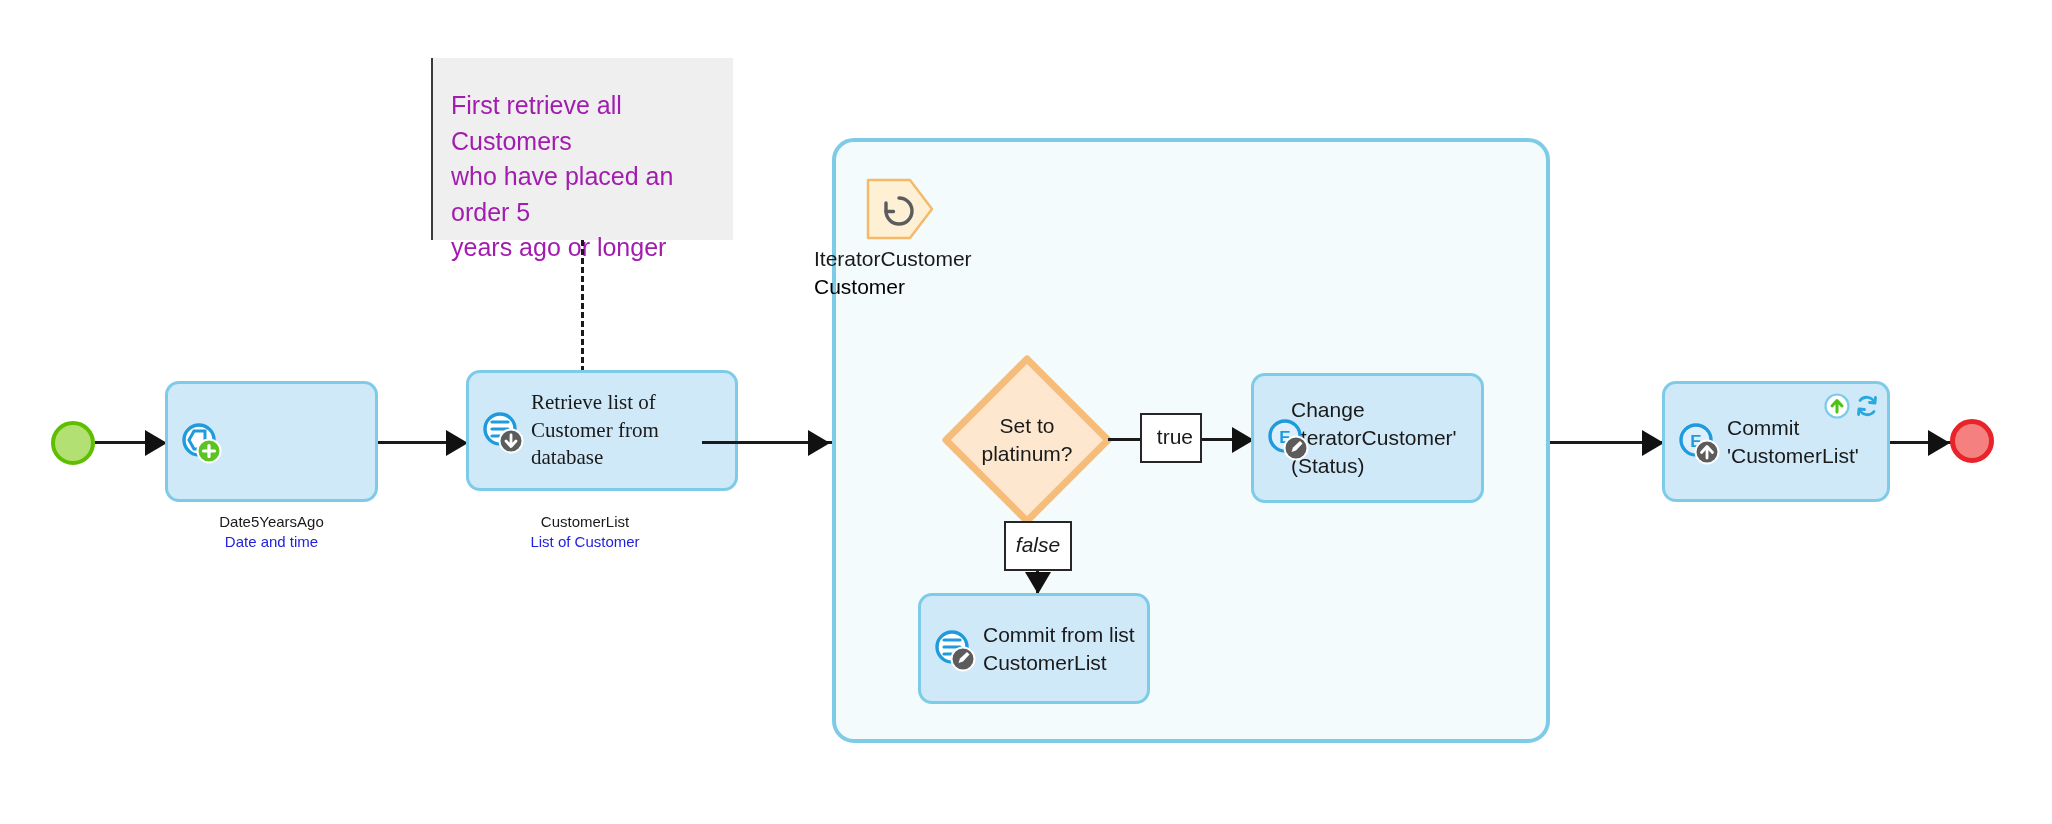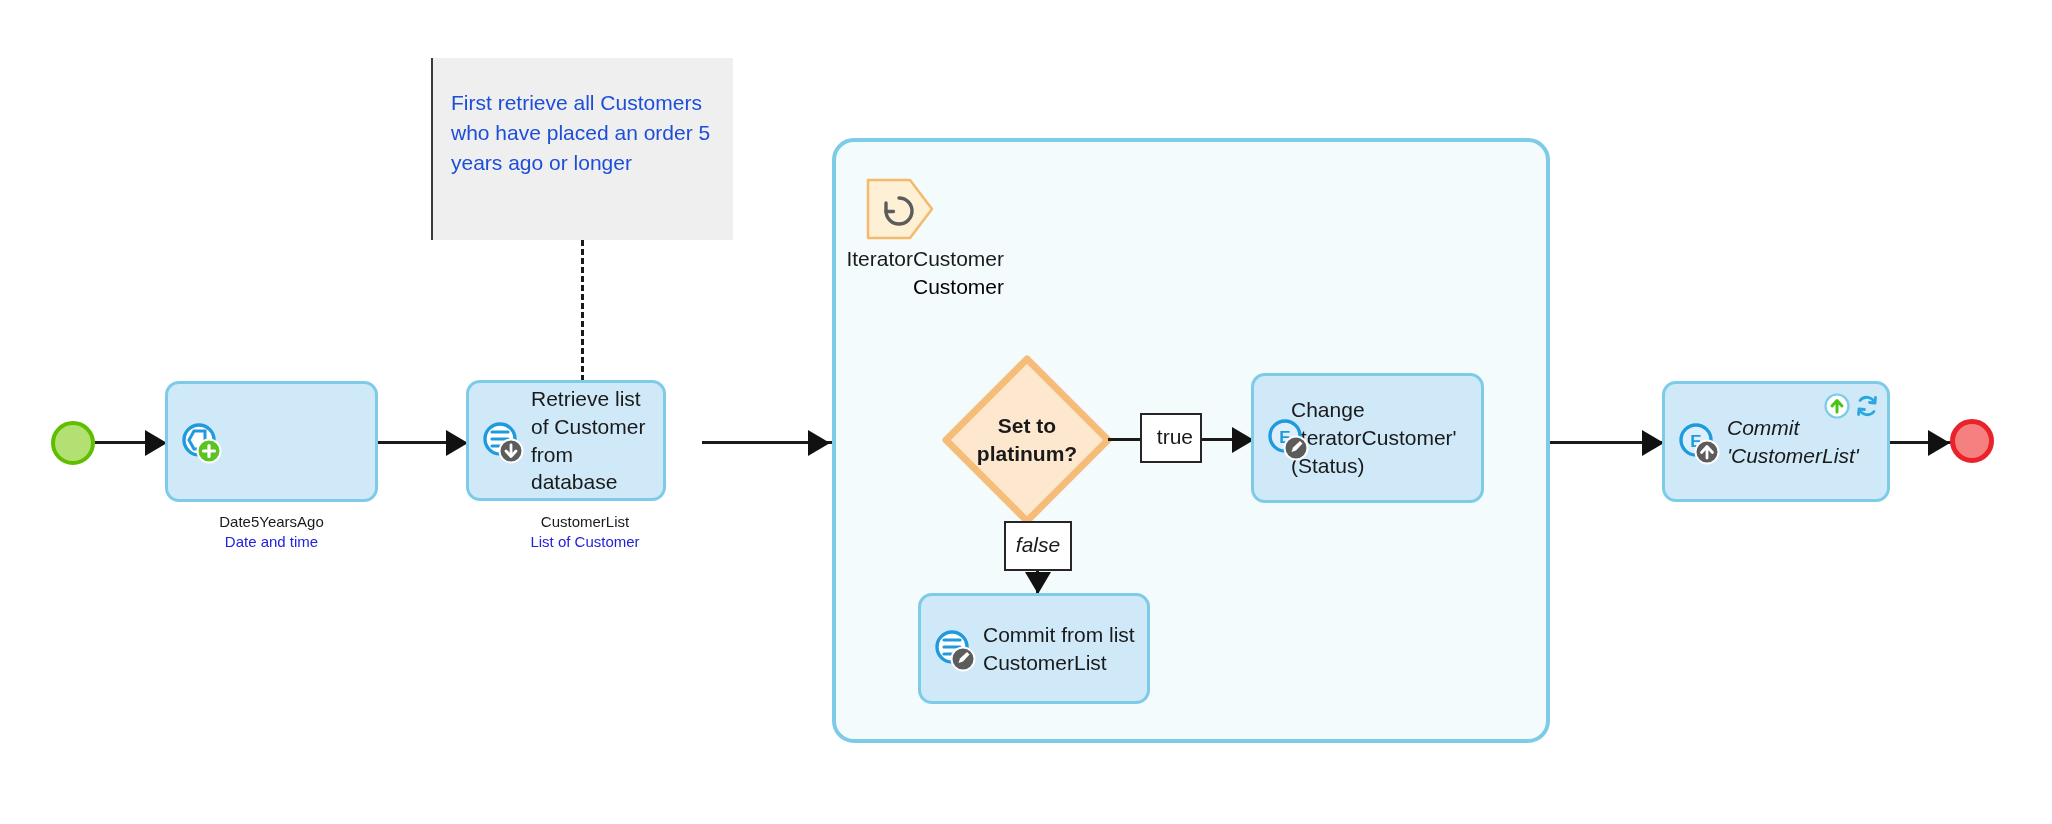--- a/index.html
+++ b/index.html
@@ -73,21 +73,21 @@
   }
   .loop-caption {
     font-size: 21px;
     line-height: 1.34;
   }
   .loop-caption .cap-name { color: #1a1a1a; display: block; }
   .loop-caption .cap-type { color: #000000; display: block; }
 
   
   .decision-wrap {
-    width: 170px; height: 170px; font-weight: bold;
+    width: 170px; height: 170px;
   }
   .decision-text {
     position: absolute;
     left: 0; top: 0; width: 170px; height: 170px;
     display: flex; align-items: center; justify-content: center;
     text-align: center;
     font-size: 21px;
     color: #1a1a1a;
     line-height: 1.32;
   }
@@ -102,22 +102,22 @@
     display: flex;
     align-items: center;
     justify-content: center;
     padding: 1px 7px 3px 7px;
   }
 
   
   .annotation {
     box-sizing: border-box;
     background: #efefef;
-    font-size: 21px;
-    color: #1d4ed8;
+    font-size: 25px;
+    color: #a21caf;
     line-height: 1.42;
     padding: 30px 22px 2px 18px;
   }
   .annotation-bracket {
     position: absolute;
     box-sizing: border-box;
     border-left: 3px solid #3a3a3a;
     border-top: 3px solid #3a3a3a;
     border-bottom: 3px solid #3a3a3a;
   }
@@ -174,21 +174,21 @@
   </div>
 
   <div class="abs caption" style="left:145px; top:512px; width:253px;">
     <span class="cap-name">Date5YearsAgo</span>
     <span class="cap-type">Date and time</span>
   </div>
 
   <div class="abs line-h" style="left:378px; top:441px; width:86px;"></div>
   <div class="abs arrow-right" style="left:446px; top:430px;"></div>
 
-  <div class="abs activity" style="left:466px; top:380px; width:200px; height:121px;">
+  <div class="abs activity" style="left:466px; top:370px; width:272px; height:121px;font-family:Liberation Serif, serif;">
     <span class="abs" style="left:10px; top:36px;">
       <svg width="48" height="48" viewBox="0 0 48 48">
         <circle cx="21" cy="20" r="15" fill="#ffffff" stroke="#1f9bdd" stroke-width="3.4"></circle>
         <path d="M13 13 H29 M13 20 H29 M13 27 H24" stroke="#1f9bdd" stroke-width="3.2" stroke-linecap="round"></path>
         <circle cx="32" cy="32" r="11.5" fill="#5c5c5c" stroke="#ffffff" stroke-width="2"></circle>
         <path d="M32 26 L32 37 M27 32 L32 37.5 L37 32" stroke="#ffffff" stroke-width="2.8" fill="none" stroke-linecap="round" stroke-linejoin="round"></path>
       </svg>
     </span>
     <span class="act-label" style="margin-left:52px;">Retrieve list of Customer from database</span>
   </div>
@@ -204,21 +204,21 @@
   <div class="abs loop-container" style="left:832px; top:138px; width:718px; height:605px;"></div>
 
   <span class="abs" style="left:866px; top:178px;">
     <svg width="70" height="62" viewBox="0 0 70 62">
       <path d="M2 2 H44 L66 31 L44 60 H2 Z" fill="#fdf0d5" stroke="#f5b96a" stroke-width="2.5" stroke-linejoin="round"></path>
       <path d="M33 20 A13 13 0 1 1 20 33" fill="none" stroke="#5c5c5c" stroke-width="3.4" stroke-linecap="round"></path>
       <path d="M20 25 L20 33.5 L27.5 33.5" fill="none" stroke="#5c5c5c" stroke-width="3.4" stroke-linecap="round" stroke-linejoin="round"></path>
     </svg>
   </span>
 
-  <div class="abs loop-caption" style="left:814px; top:245px; width:190px; text-align:right;">
+  <div class="abs loop-caption" style="left:814px; top:245px; width:190px; text-align:left;">
     <span class="cap-name">IteratorCustomer</span>
     <span class="cap-type">Customer</span>
   </div>
 
   <div class="abs decision-wrap" style="left:942px; top:355px;">
     <svg width="170" height="170" viewBox="0 0 170 170">
       <path d="M85 4 L166 85 L85 166 L4 85 Z" fill="#fde8cf" stroke="#f6bd7a" stroke-width="7" stroke-linejoin="round"></path>
     </svg>
     <div class="decision-text">
       <div>
@@ -271,21 +271,21 @@
 
   <div class="abs activity" style="left:1662px; top:381px; width:228px; height:121px;">
     <span class="abs" style="left:10px; top:36px;">
       <svg width="48" height="48" viewBox="0 0 48 48">
         <circle cx="21" cy="20" r="15" fill="#ddeefc" stroke="#1f9bdd" stroke-width="3.4"></circle>
         <text x="21" y="27" font-family="Liberation Sans, sans-serif" font-size="17" font-weight="bold" fill="#1f9bdd" text-anchor="middle">E</text>
         <circle cx="32" cy="32" r="11.5" fill="#5c5c5c" stroke="#ffffff" stroke-width="2"></circle>
         <path d="M32 38 L32 27 M26.5 32.5 L32 26.5 L37.5 32.5" stroke="#ffffff" stroke-width="2.8" fill="none" stroke-linecap="round" stroke-linejoin="round"></path>
       </svg>
     </span>
-    <span class="act-label" style="margin-left:52px;font-style:italic;">Commit 'CustomerList'</span>
+    <span class="act-label" style="margin-left:52px;">Commit 'CustomerList'</span>
 
     <span class="abs" style="left:158px; top:8px;">
       <svg width="28" height="28" viewBox="0 0 28 28">
         <circle cx="14" cy="14" r="11.5" fill="#ffffff" stroke="#7ecbe8" stroke-width="2.2"></circle>
         <path d="M14 20 L14 9 M9 14 L14 8.5 L19 14" stroke="#4cc417" stroke-width="3" fill="none" stroke-linecap="round" stroke-linejoin="round"></path>
       </svg>
     </span>
     <span class="abs" style="left:188px; top:8px;">
       <svg width="28" height="28" viewBox="0 0 28 28">
         <path d="M21.5 10.5 A8.5 8.5 0 0 0 7 8.5" fill="none" stroke="#29a8e0" stroke-width="2.8" stroke-linecap="round"></path>

